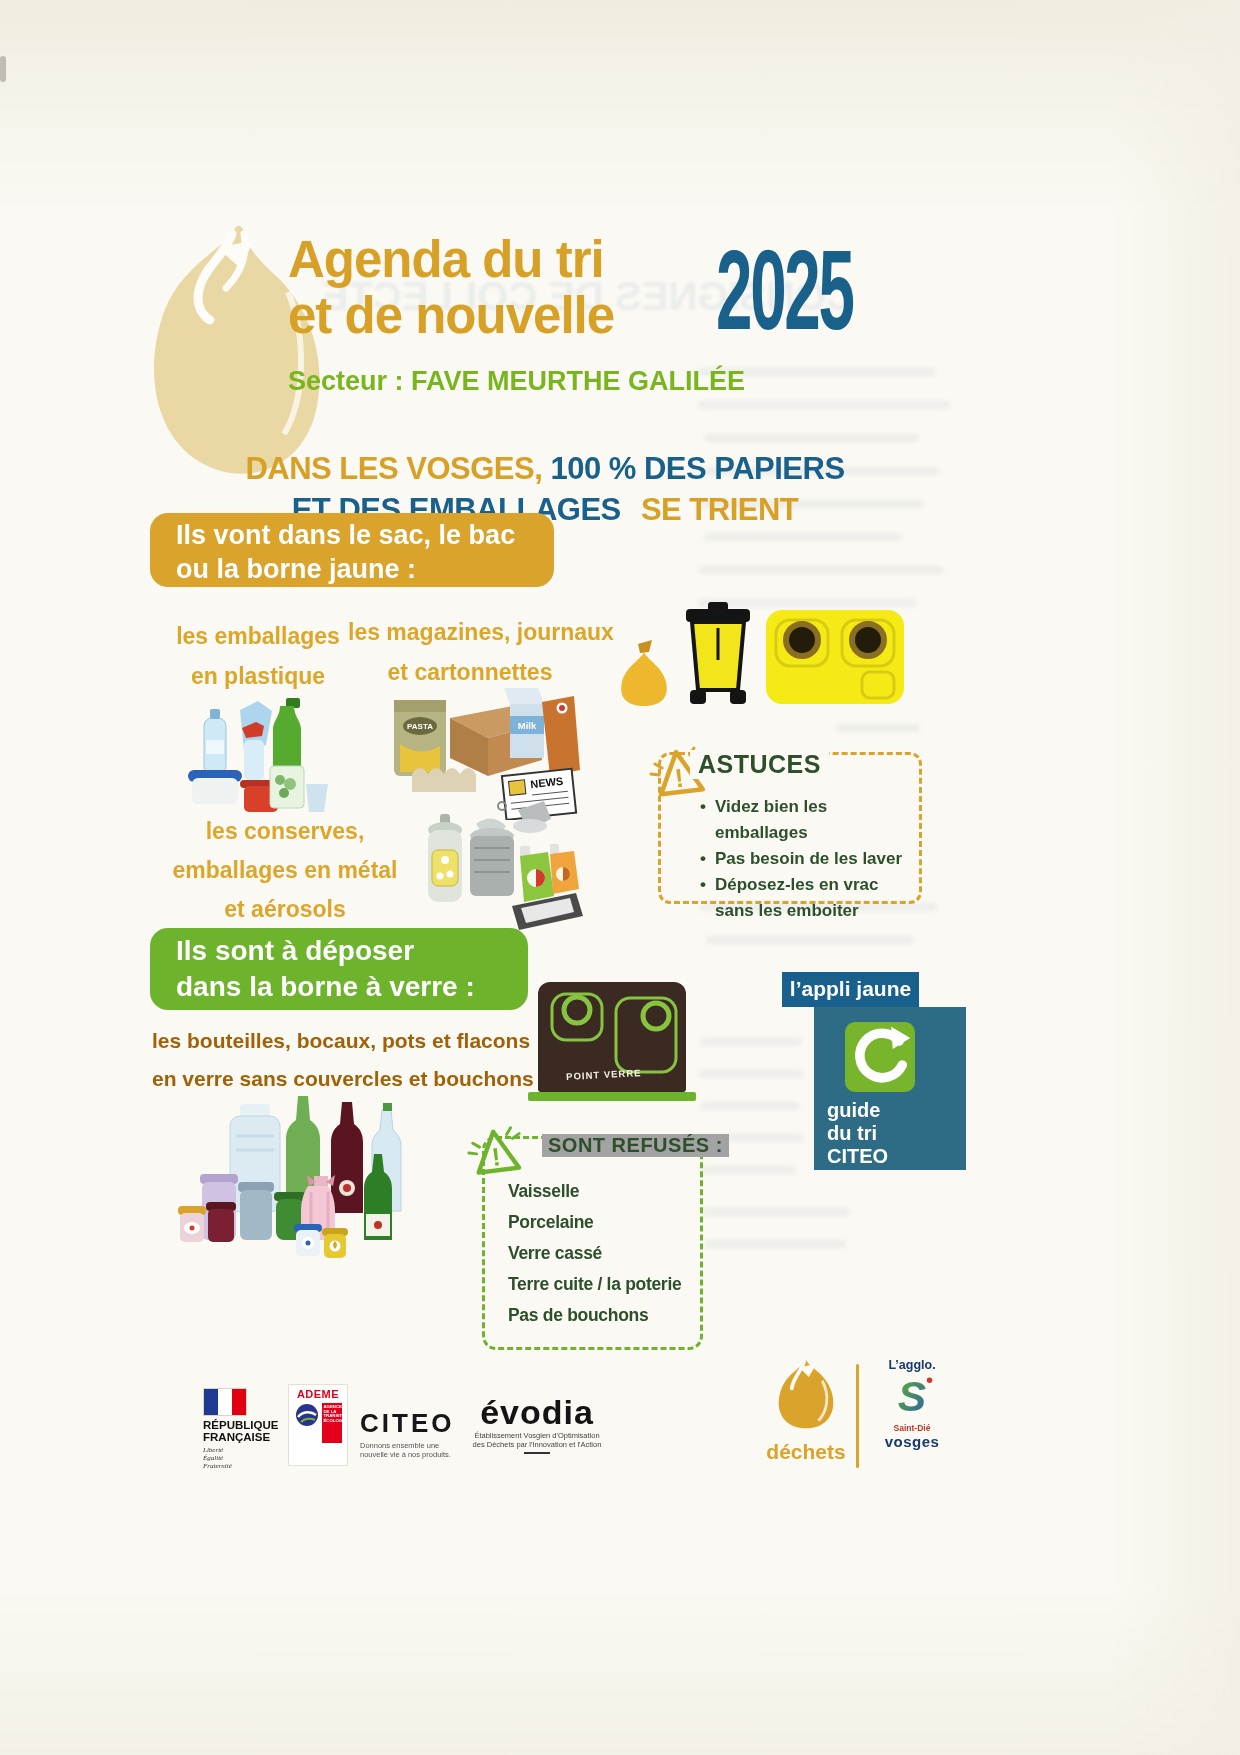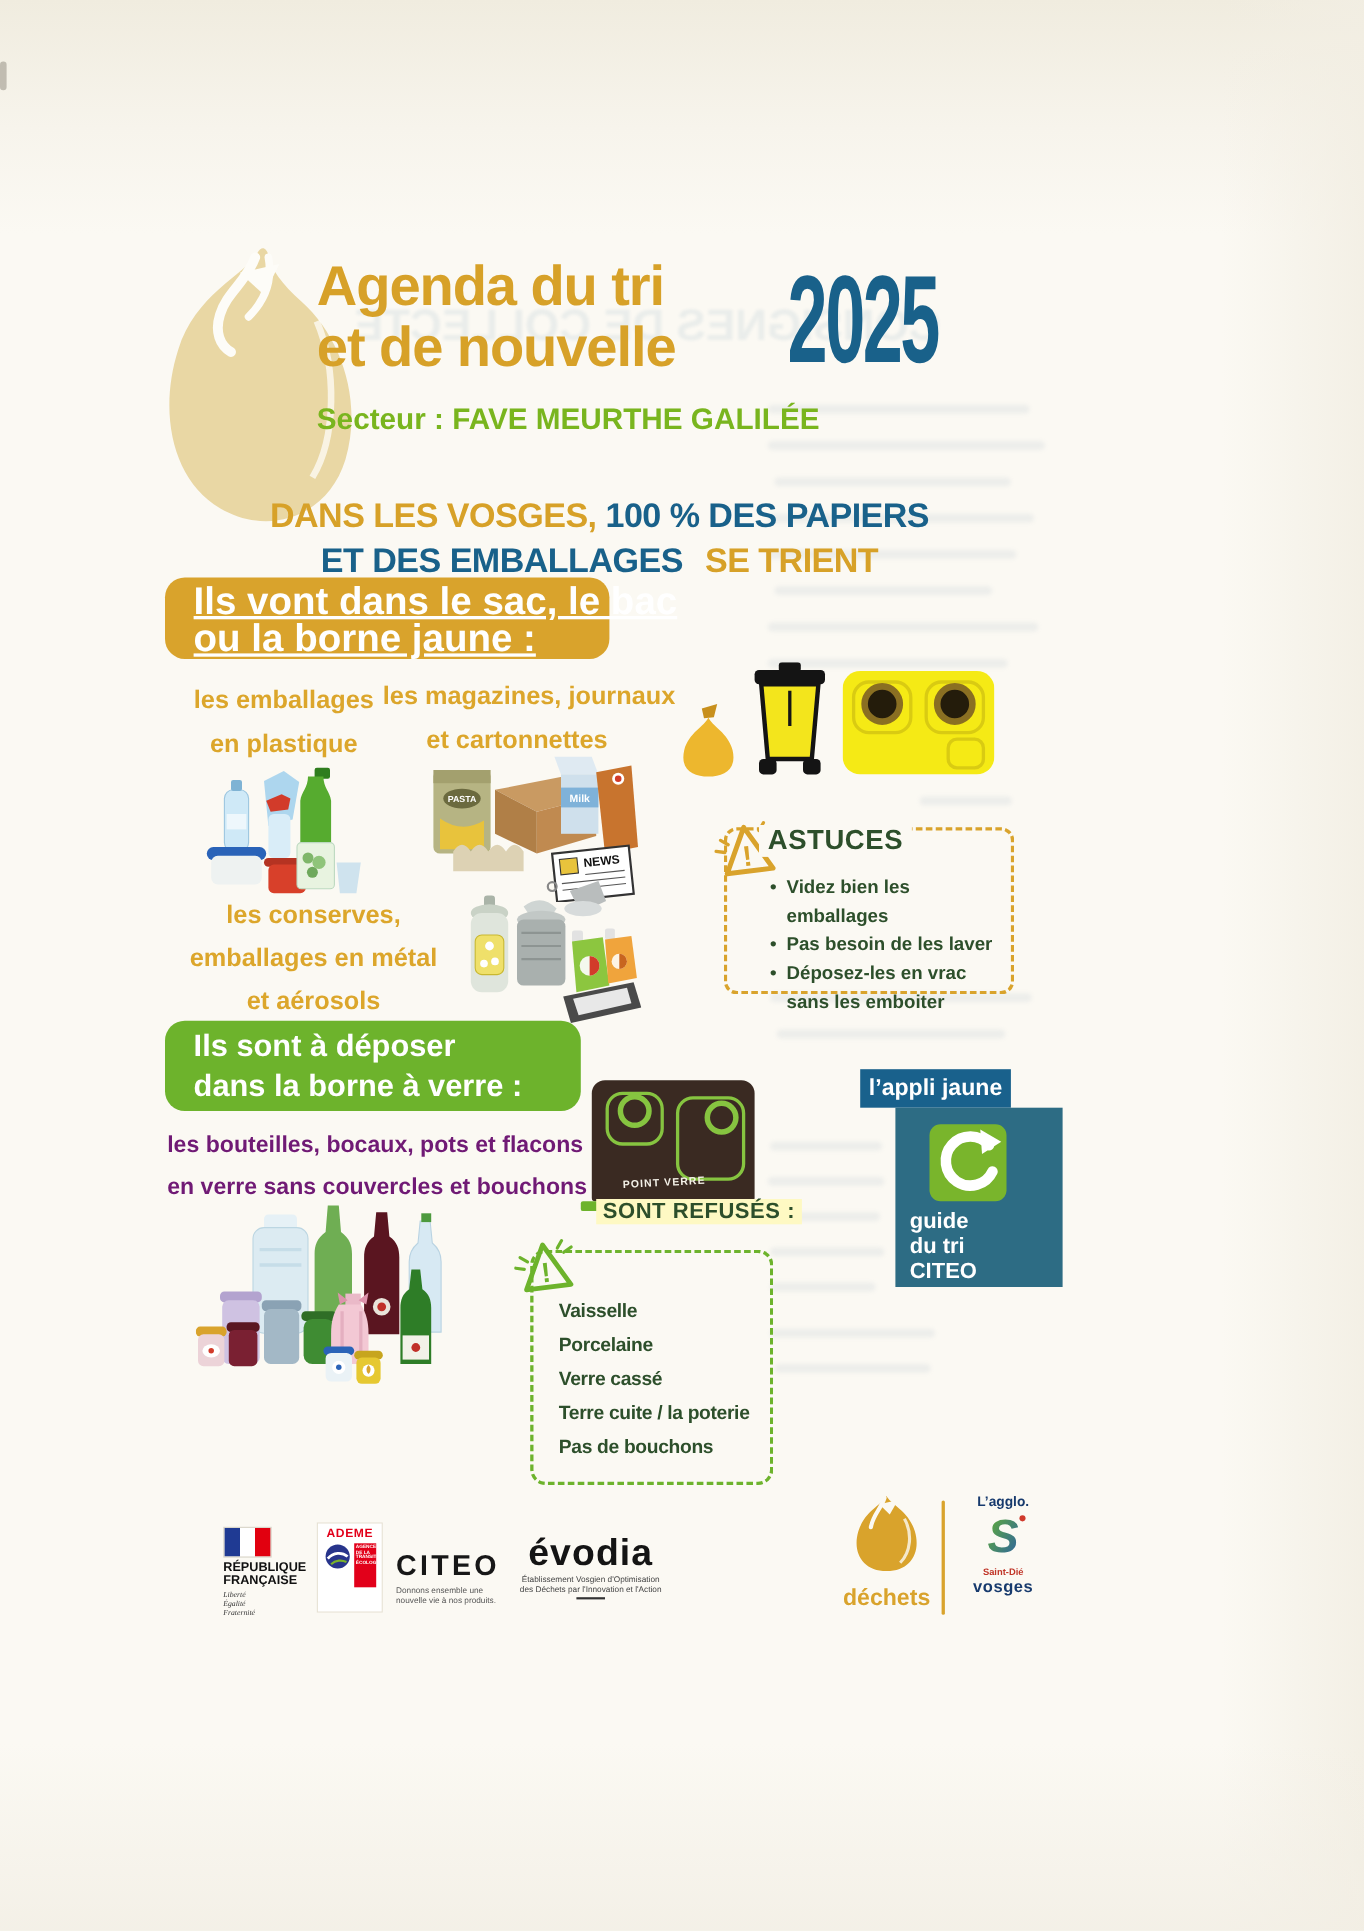--- a/index.html
+++ b/index.html
@@ -19,39 +19,39 @@
   .title{left:288px;top:232px;font-size:51px;line-height:56px;font-weight:800;color:#d7a128;letter-spacing:-1px;}
   .year{left:716px;top:240px;font-size:113px;line-height:100px;font-weight:800;color:#19618a;
         letter-spacing:-4px;transform:scaleX(.58);transform-origin:left top;}
   .sector{left:288px;top:366px;font-size:27px;font-weight:800;color:#79b51e;white-space:nowrap;}
   .headline{left:150px;top:448px;width:790px;text-align:center;font-size:31px;line-height:41px;
             font-weight:800;letter-spacing:-.5px;white-space:nowrap;}
   .hl-gold{color:#d7a128;} .hl-blue{color:#19618a;} .hl-gap{margin-left:12px;}
   
   .banner{color:#fff;font-weight:800;border-radius:18px;padding:5px 0 0 26px;}
   .banner div{white-space:nowrap;}
-  .banner-yellow{left:150px;top:525px;width:378px;height:69px;background:#d9a32c;font-size:35px;line-height:34px;text-decoration:underline;}
+  .banner-yellow{left:150px;top:513px;width:378px;height:69px;background:#d9a32c;font-size:27px;line-height:34px;}
   .banner-green{left:150px;top:928px;width:352px;height:77px;background:#6db32c;font-size:28px;line-height:36px;}
   
   .lab{font-weight:700;text-align:center;}
   .lab div{white-space:nowrap;}
   .lab-gold{color:#dca62b;}
   .lab-plastic{left:158px;top:616px;width:200px;font-size:23px;line-height:40px;}
   .lab-paper{left:348px;top:612px;width:244px;font-size:23px;line-height:40px;}
   .lab-metal{left:160px;top:812px;width:250px;font-size:23px;line-height:39px;}
-  .lab-glass{left:152px;top:1022px;width:370px;font-size:21px;line-height:38px;color:#701a75;}
+  .lab-glass{left:152px;top:1022px;width:370px;font-size:21px;line-height:38px;color:#a16207;}
   
   .tipbox{left:658px;top:752px;width:258px;height:146px;border:3px dashed #d9a32c;border-radius:12px;}
   .tipbox-title{left:690px;top:750px;font-size:25px;font-weight:800;color:#2d4f2b;background:#fbf9f3;padding:0 8px;letter-spacing:.5px;}
   .tiplist{left:700px;top:794px;width:210px;margin:0;padding:0;list-style:none;
            font-size:17px;line-height:26px;font-weight:700;color:#2d4f2b;}
   .tiplist li{position:relative;padding-left:15px;}
   .tiplist li::before{content:"•";position:absolute;left:0;}
   .refbox{left:482px;top:1136px;width:215px;height:208px;border:3px dashed #6db32c;border-radius:14px;}
-  .refbox-title{left:542px;top:1090px;font-size:20px;font-weight:800;color:#2d4f2b;background:#fef9c3;padding:0 6px;letter-spacing:.5px;white-space:nowrap;}
+  .refbox-title{left:542px;top:1134px;font-size:20px;font-weight:800;color:#2d4f2b;background:#a3a3a3;padding:0 6px;letter-spacing:.5px;white-space:nowrap;}
   .reflist{left:508px;top:1176px;width:190px;margin:0;padding:0;list-style:none;
            font-size:17.5px;line-height:31px;font-weight:700;color:#2d4f2b;letter-spacing:-.3px;}
   .reflist li{white-space:nowrap;}
   
   .pv-body{left:538px;top:982px;width:148px;height:110px;background:#3a2a22;border-radius:12px 12px 3px 3px;}
   .pv-base{left:528px;top:1092px;width:168px;height:9px;background:#6db32c;border-radius:2px;}
   
   .app-banner{left:782px;top:972px;width:137px;height:35px;background:#19618c;color:#fff;
               font-size:21px;font-weight:800;text-align:center;line-height:34px;}
   .app-tile{left:814px;top:1007px;width:152px;height:163px;background:#2d6c84;}

